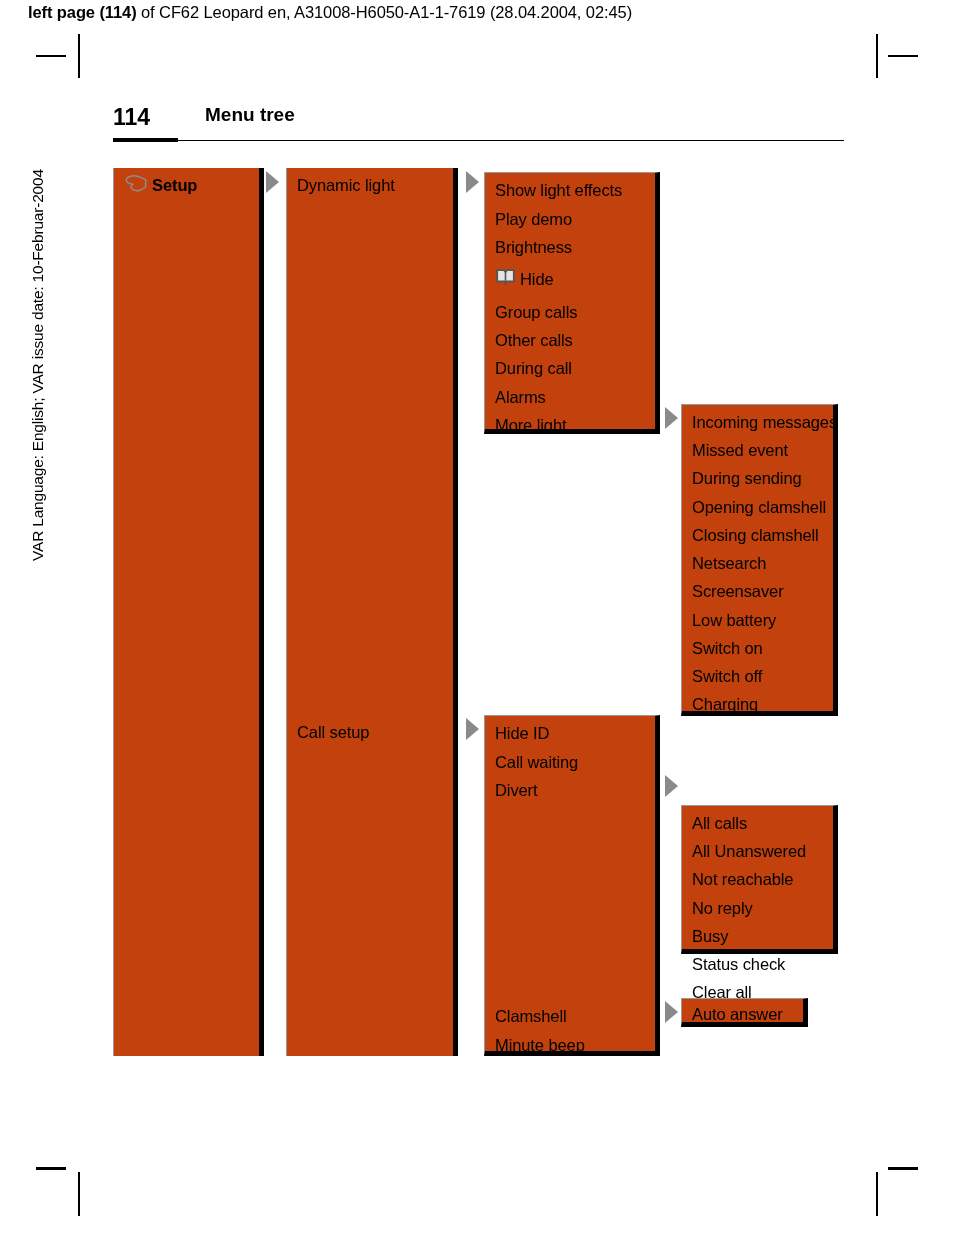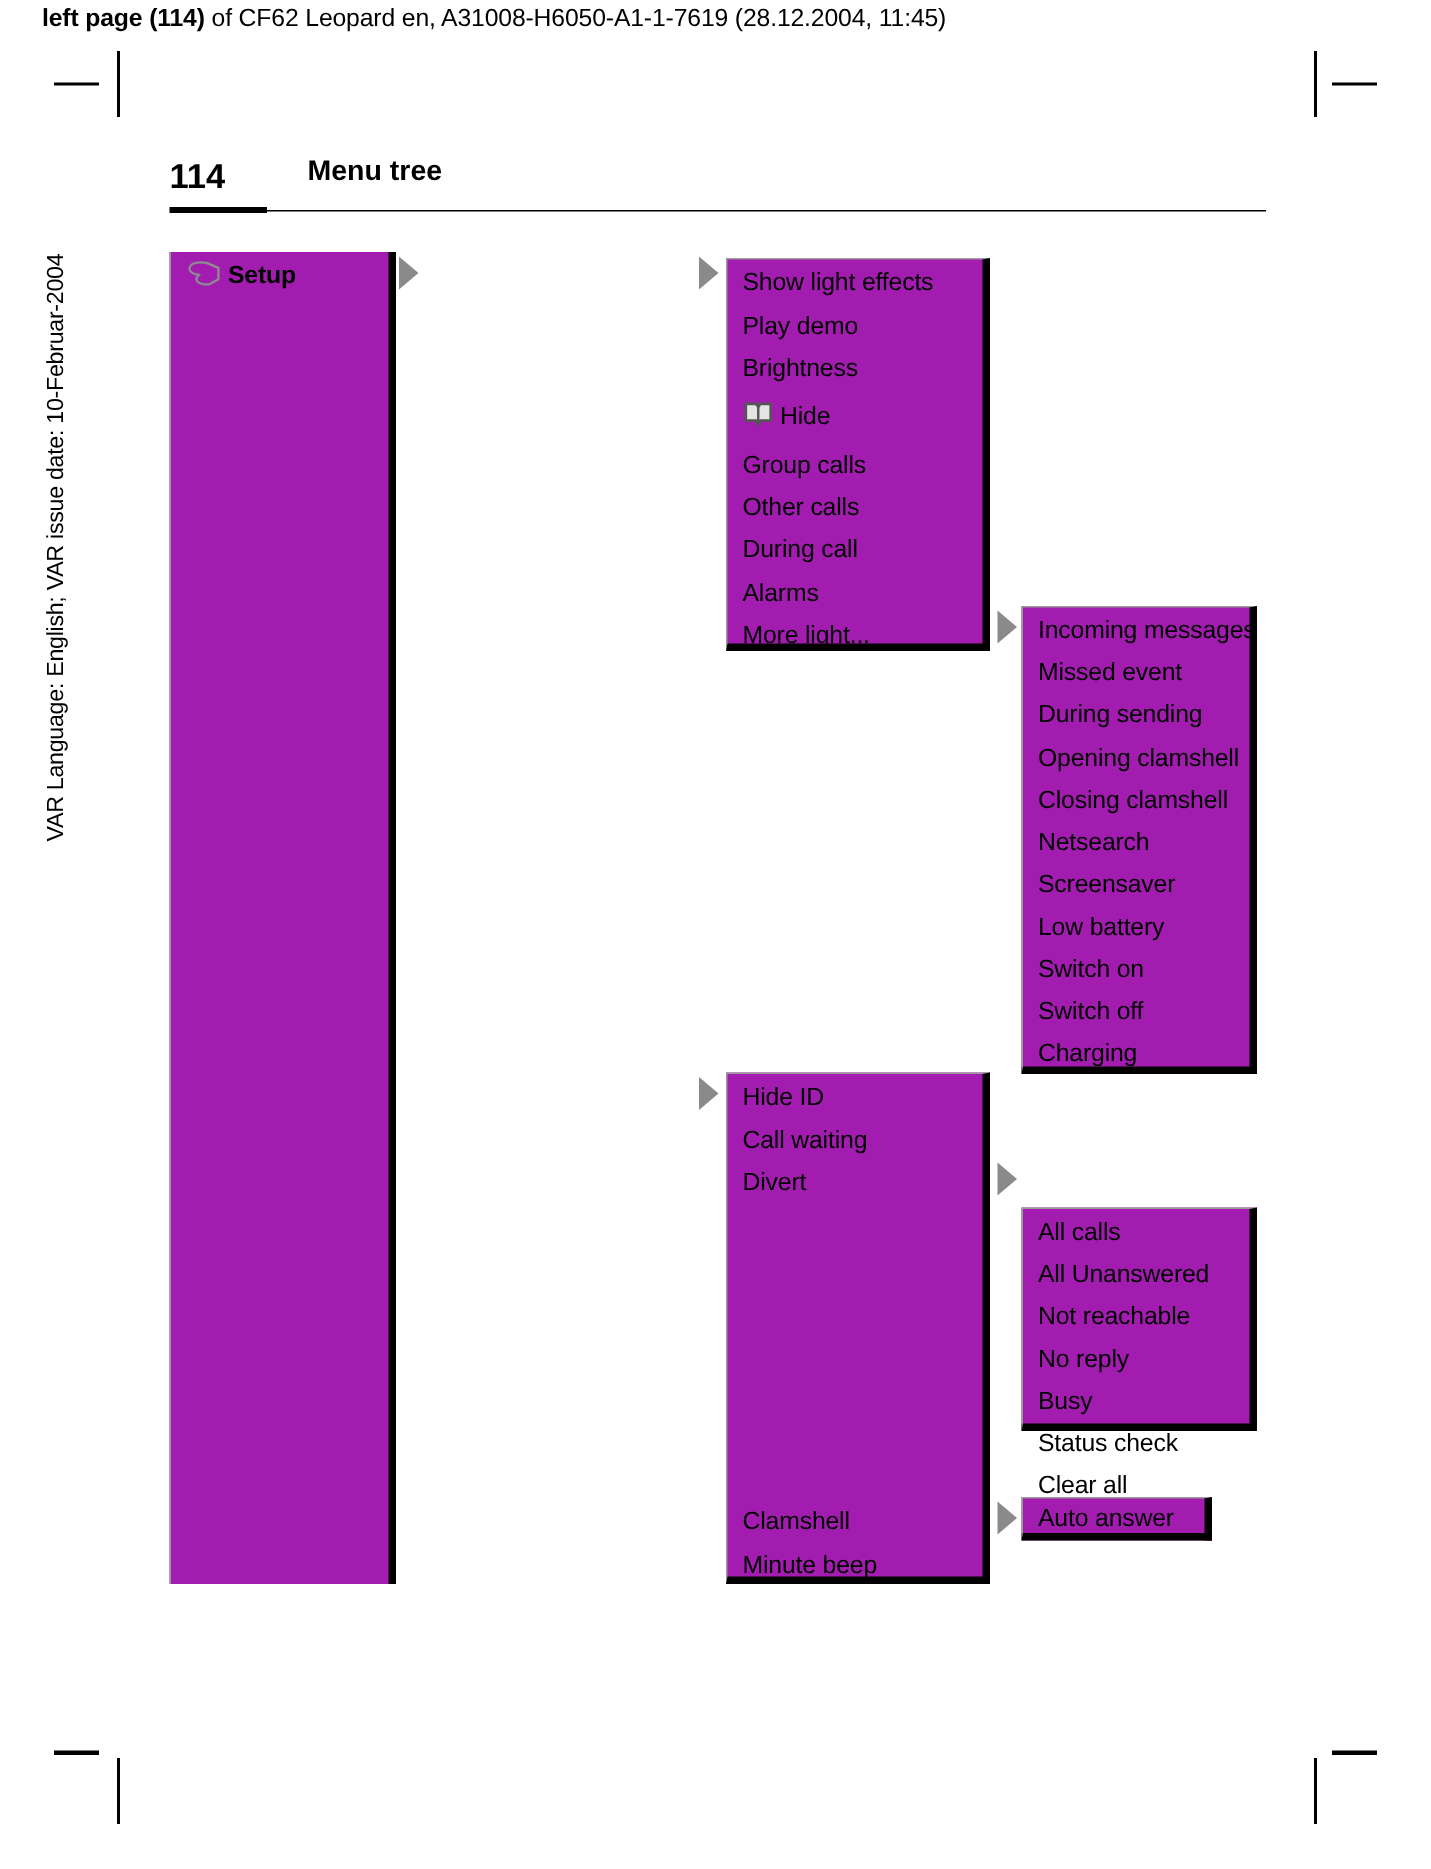--- a/index.html
+++ b/index.html
@@ -93,21 +93,21 @@
   #tree {
     position: absolute;
     left: 0;
     top: 0;
     width: 954px;
     height: 1246px;
   }
 
   .col {
     position: absolute;
-    background: #a21caf;
+    background: #c2410c;
     box-sizing: border-box;
     padding-left: 48px;
   }
   
   .col-plain {
     border-left: 1.4px solid #9a9a9a;
     border-right: 5px solid #000000;
   }
   
   .col-boxed {
@@ -153,21 +153,21 @@
 <div class="crop-mark" style="left:78px;  top:34px;  width:1.6px; height:44px;"></div>
 <div class="crop-mark" style="left:876px; top:34px;  width:1.6px; height:44px;"></div>
 <div class="crop-mark" style="left:78px;  top:1172px;width:1.6px; height:44px;"></div>
 <div class="crop-mark" style="left:876px; top:1172px;width:1.6px; height:44px;"></div>
 <div class="crop-mark" style="left:36px;  top:55px;  width:30px;  height:1.6px;"></div>
 <div class="crop-mark" style="left:888px; top:55px;  width:30px;  height:1.6px;"></div>
 <div class="crop-mark" style="left:36px;  top:1167px;width:30px;  height:2.6px;"></div>
 <div class="crop-mark" style="left:888px; top:1167px;width:30px;  height:2.6px;"></div>
 
 <div id="job-header">
-  <span class="strong">left page (114)</span><span> of CF62 Leopard en, A31008-H6050-A1-1-7619 (28.12.2004, 11:45)</span>
+  <span class="strong">left page (114)</span><span> of CF62 Leopard en, A31008-H6050-A1-1-7619 (28.04.2004, 02:45)</span>
 </div>
 
 <div class="side-text" id="var-language">VAR Language: English; VAR issue date: 10-Februar-2004</div>
 
 <div id="page-head">
   <div id="page-number">114</div>
   <div id="page-title">Menu tree</div>
 </div>
 <div id="rule-thick"></div>
 <div id="rule-thin"></div>
@@ -180,20 +180,28 @@
         <svg width="22" height="17" viewBox="0 0 22 17">
           <path d="M13.2 1.4 C8.4 0.2 2.4 1.0 1.4 4.4 C0.6 7.4 4.6 9.2 8.0 9.2
                    C6.2 10.2 5.2 12.0 6.6 13.6 C8.4 15.6 12.2 16.0 15.2 15.2
                    L20.6 12.2 L20.6 4.6 Z" fill="none" stroke="#8d8d8d" stroke-width="1.5" stroke-linejoin="round"></path>
         </svg>
       </span><span class="item-label">Setup</span>
     </div>
   </div>
   <div class="arrow" style="left:266px; top:171px;"></div>
 
+  <div class="col col-plain" style="left:286px; top:168px; width:172px; height:888px;">
+    <div class="item" style="top:6px;">
+      <span class="item-label">Dynamic light</span>
+    </div>
+    <div class="item" style="top:553px;">
+      <span class="item-label">Call setup</span>
+    </div>
+  </div>
   <div class="arrow" style="left:466px; top:171px;"></div>
   <div class="arrow" style="left:466px; top:718px;"></div>
 
   <div class="col col-boxed" style="left:484px; top:172px; width:176px; height:262px;text-align:center;">
     <div class="item" style="top:6px;">
       <span class="item-label">Show light effects</span>
     </div>
     <div class="item" style="top:35px;">
       <span class="item-label">Play demo</span>
     </div>

